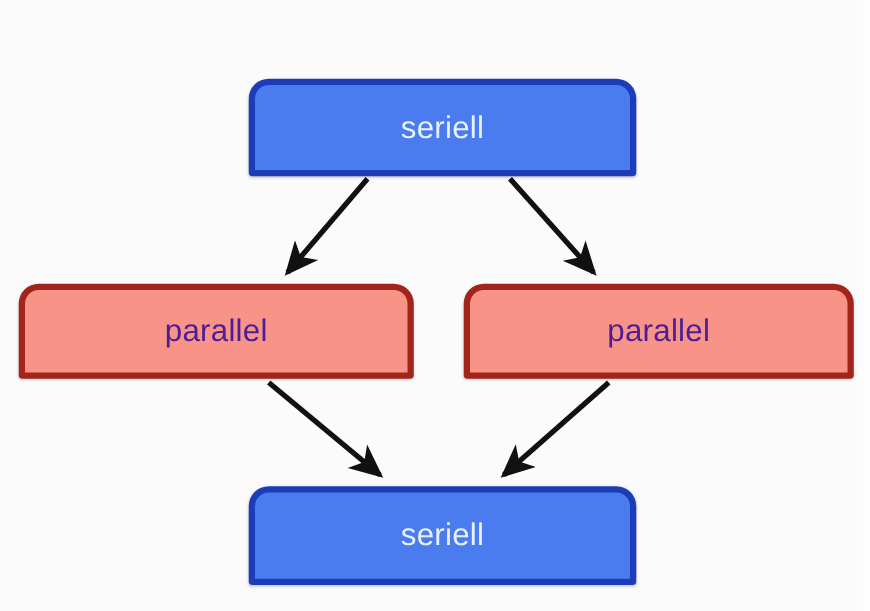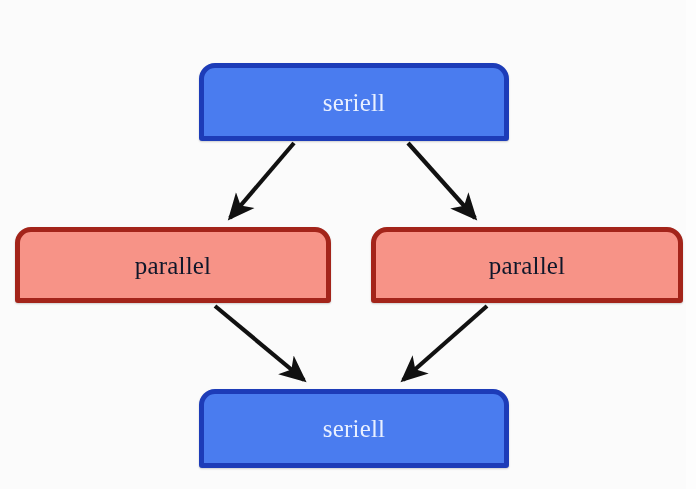--- a/index.html
+++ b/index.html
@@ -37,21 +37,20 @@
     height: 489px;
   }
   .node {
     position: absolute;
     box-sizing: border-box;
     display: flex;
     align-items: center;
     justify-content: center;
     border-style: solid;
     border-radius: 16px 16px 3px 3px;
-    font-family: Liberation Serif, serif;
   }
   .node-label {
     font-size: 25px;
     letter-spacing: 0.2px;
     line-height: 1;
     user-select: none;
   }
   .node--seriell {
     background: #4a7cef;
     border-color: #1d3cb8;
@@ -62,21 +61,21 @@
     color: #e9f0ff;
     font-weight: 400;
   }
   .node--parallel {
     background: #f79387;
     border-color: #a3241a;
     border-width: 5px;
     box-shadow: 0 1px 2px rgba(0,0,0,0.18);
   }
   .node--parallel .node-label {
-    color: #0f172a;
+    color: #4c1d95;
     font-weight: 400;
   }
   #node-seriell-top {
     left: 199px;
     top: 63px;
     width: 310px;
     height: 78px;
   }
   #node-parallel-left {
     left: 15px;

